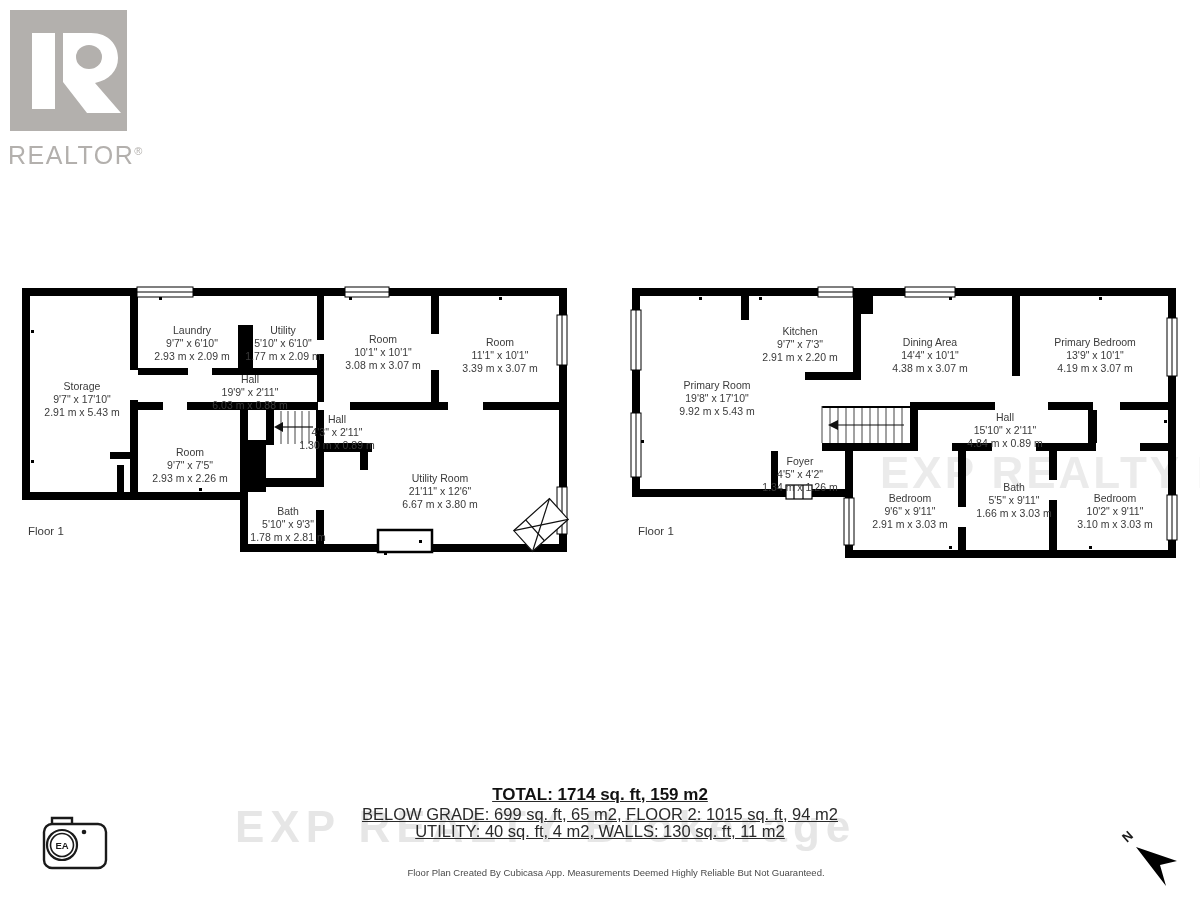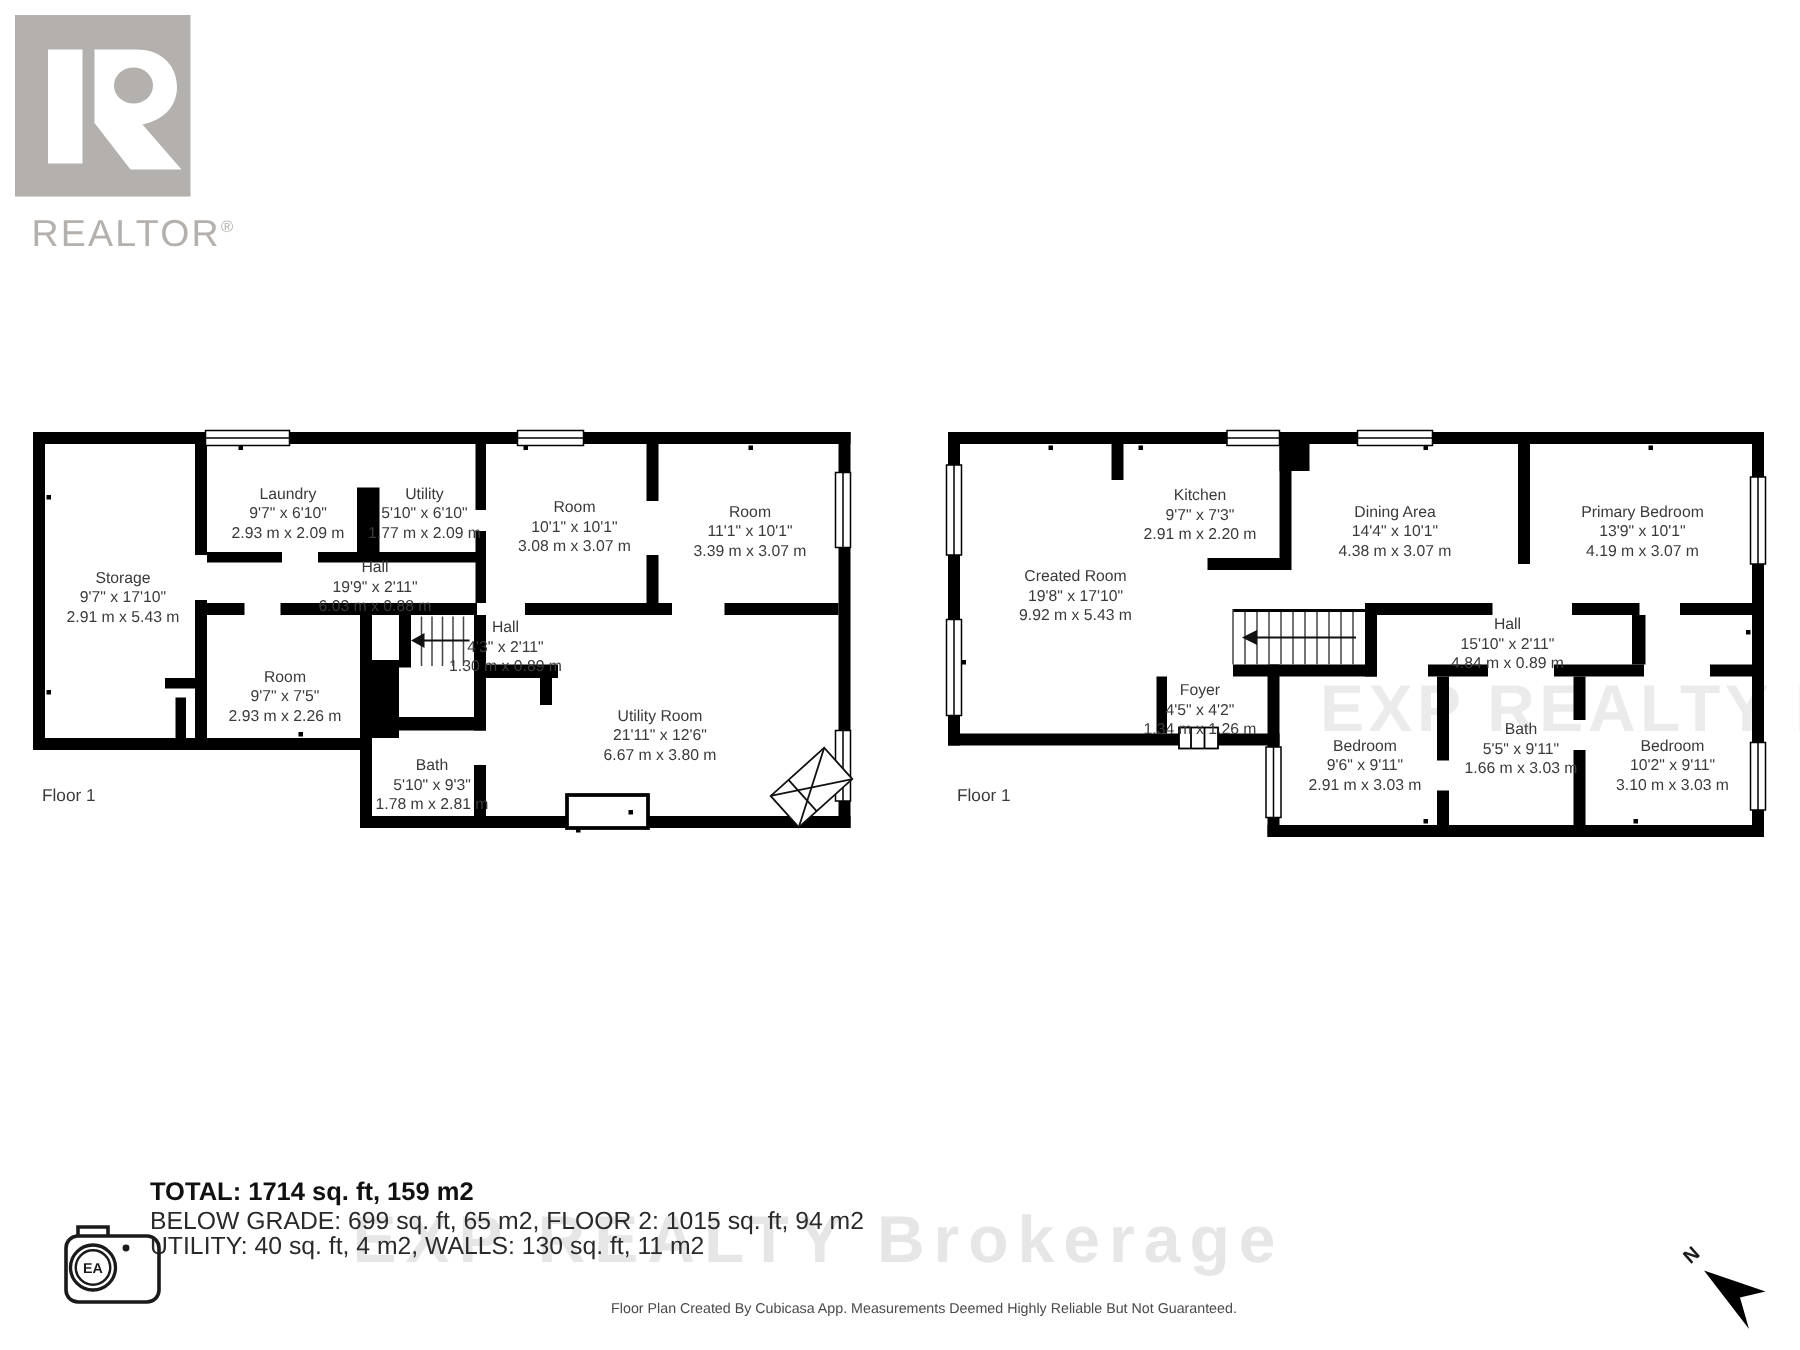--- a/index.html
+++ b/index.html
@@ -6,24 +6,24 @@
   body{width:1200px;height:900px;background:#ffffff;overflow:hidden;position:relative;
        font-family:"Liberation Sans",sans-serif;}
   .page{position:absolute;inset:0;width:1200px;height:900px;background:#fff;}
   .wm{position:absolute;font-weight:bold;font-size:44px;letter-spacing:3px;white-space:nowrap;
       color:rgba(110,110,110,0.14);z-index:1;}
   #plan-svg{position:absolute;left:0;top:0;z-index:2;}
   .room-label{position:absolute;transform:translate(-50%,-50%);text-align:center;font-size:10.5px;
       line-height:13px;color:#3a3a3a;white-space:nowrap;z-index:3;}
   .floor-label{position:absolute;font-size:11.5px;color:#3a3a3a;z-index:3;}
   .logo{position:absolute;left:5px;top:5px;z-index:3;}
-  .logo-text{color:#b3b0ad;font-size:25px;letter-spacing:1.5px;margin-top:2px;margin-left:16px;}
+  .logo-text{color:#b3b0ad;font-size:25px;letter-spacing:1.5px;margin-top:2px;margin-left:3px;}
   .logo-text .reg{font-size:11px;vertical-align:super;letter-spacing:0;}
-  .summary{position:absolute;left:100px;width:1000px;top:786px;z-index:3;
-      font-size:16.5px;line-height:17.5px;color:#2a2a2a;}
+  .summary{position:absolute;left:100px;width:1000px;top:786px;text-align:center;z-index:3;
+      font-size:16.5px;line-height:17.5px;color:#2a2a2a;text-decoration:underline;}
   .summary .total{font-weight:bold;font-size:17px;color:#111;margin-bottom:2px;}
   .disclaimer{position:absolute;left:116px;width:1000px;top:867px;text-align:center;z-index:3;
       font-size:9.5px;color:#4a4a4a;}
   .camera{position:absolute;left:38px;top:808px;z-index:3;}
   .compass{position:absolute;left:1112px;top:822px;z-index:3;}
 </style>
 </head>
 <body>
 
 <div class="page">
@@ -247,21 +247,21 @@
     <div>21'11" x 12'6"</div>
     <div>6.67 m x 3.80 m</div>
   </div>
 
   <div class="room-label" style="left:800px;top:344px">
     <div>Kitchen</div>
     <div>9'7" x 7'3"</div>
     <div>2.91 m x 2.20 m</div>
   </div>
   <div class="room-label" style="left:717px;top:398px">
-    <div>Created Room</div>
+    <div>Primary Room</div>
     <div>19'8" x 17'10"</div>
     <div>9.92 m x 5.43 m</div>
   </div>
   <div class="room-label" style="left:930px;top:355px">
     <div>Dining Area</div>
     <div>14'4" x 10'1"</div>
     <div>4.38 m x 3.07 m</div>
   </div>
   <div class="room-label" style="left:1095px;top:355px">
     <div>Primary Bedroom</div>

